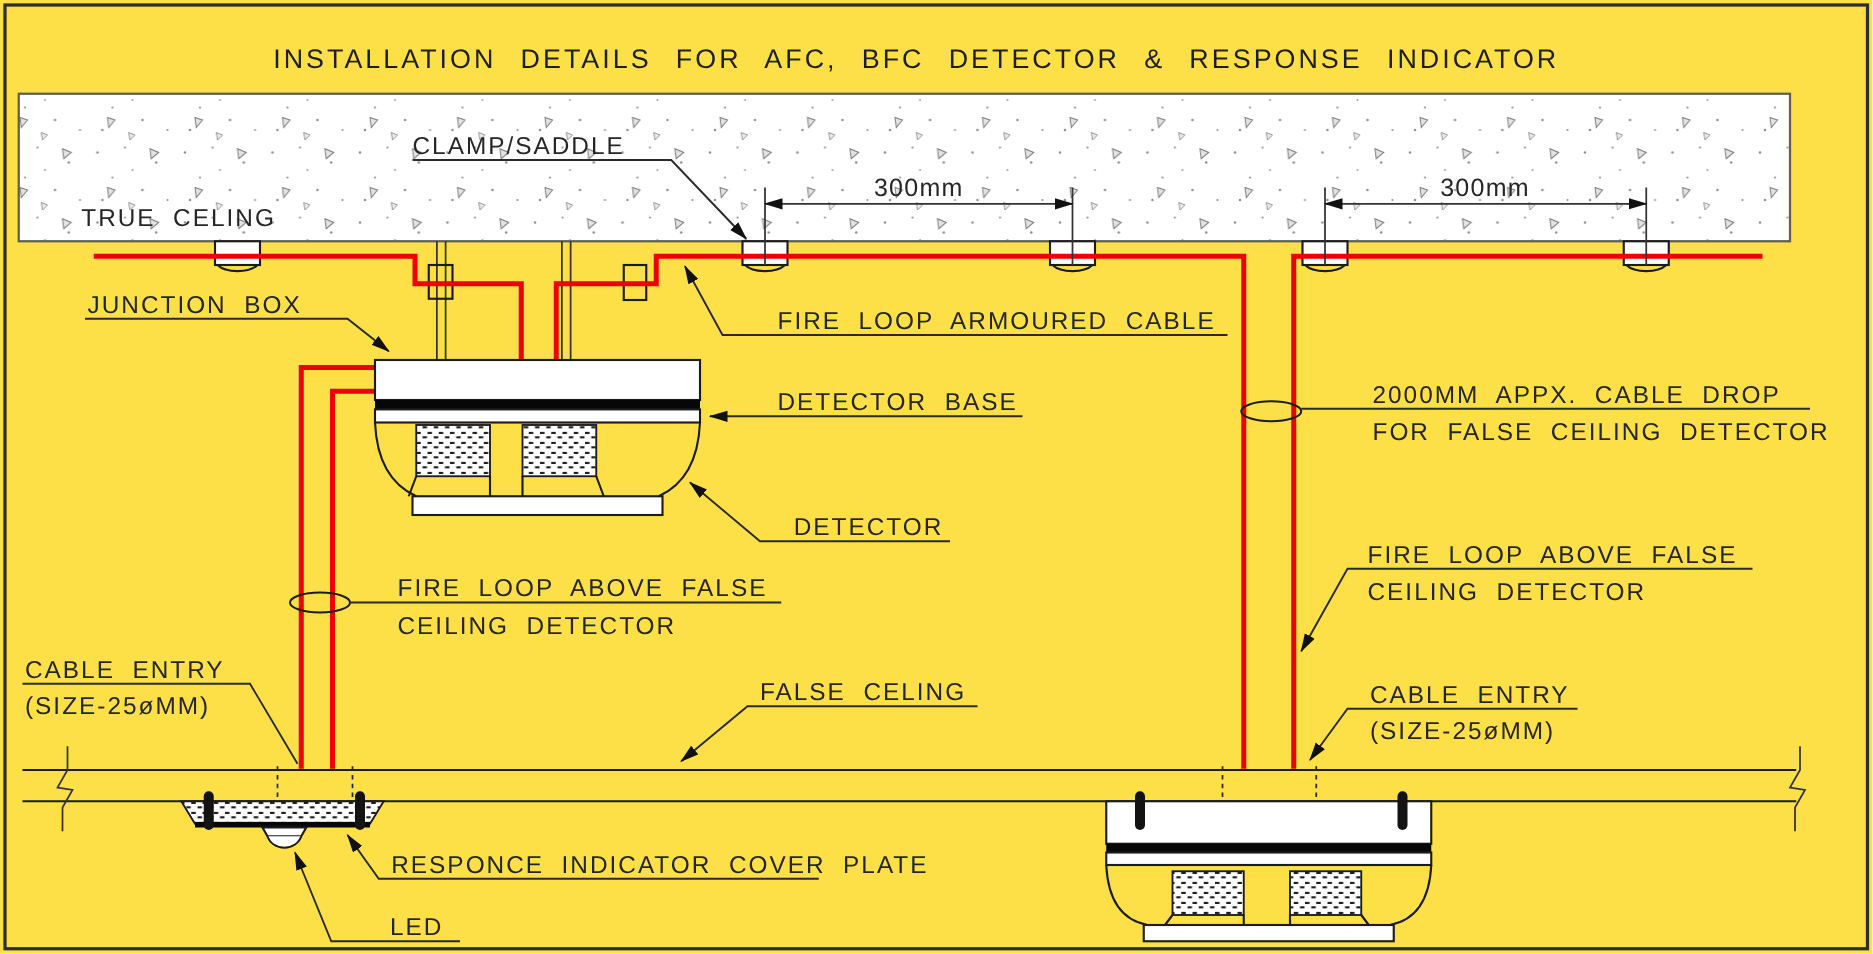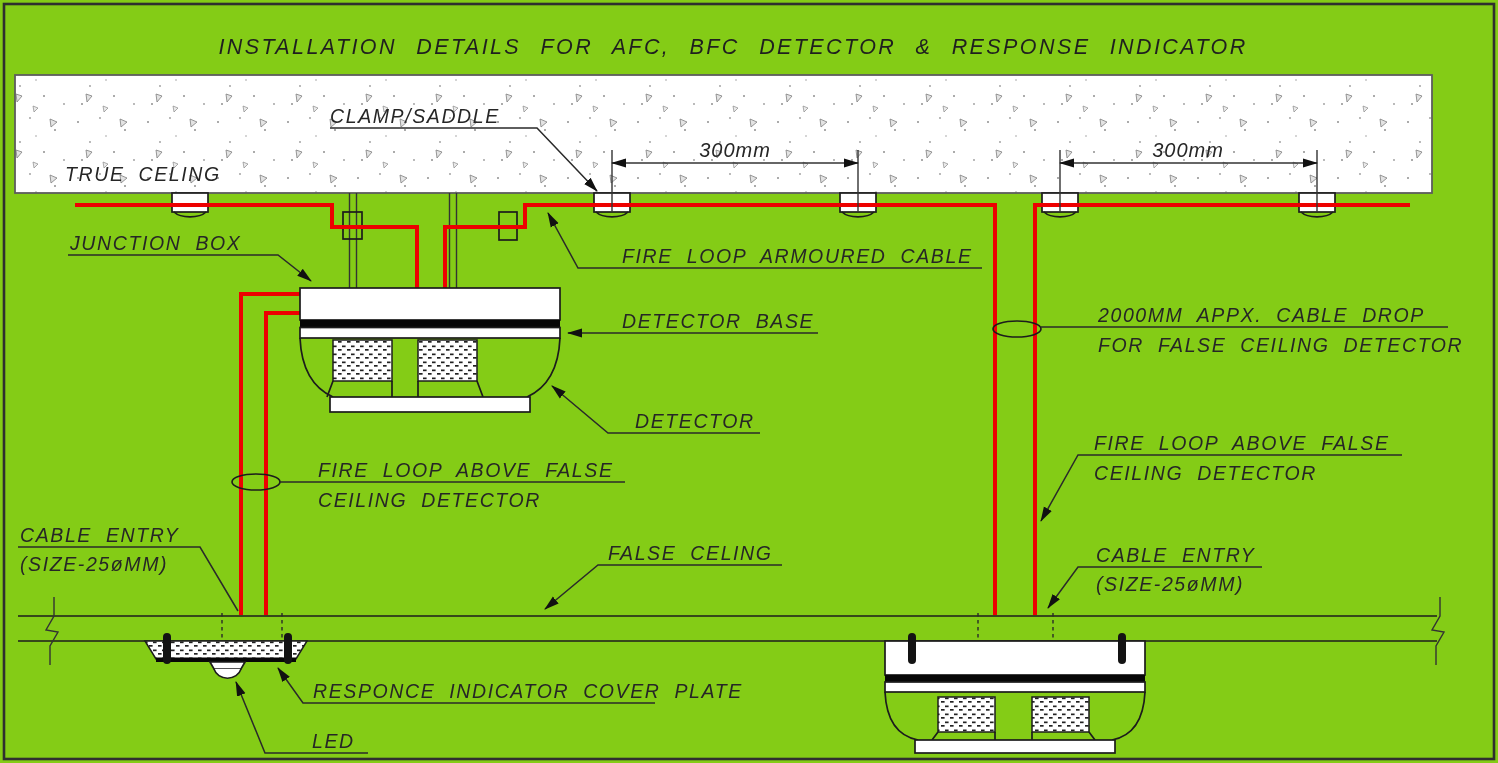--- a/index.html
+++ b/index.html
@@ -1,16 +1,16 @@
 <!DOCTYPE html>
 <html><head>
 <meta charset="utf-8">
 <style>
   html,body{margin:0;padding:0;background:#ffffff;}
-  .stage{position:relative;width:1498px;height:763px;background:#84cc16;overflow:hidden;font-style:italic;}
+  .stage{position:relative;width:1498px;height:763px;background:#fde047;overflow:hidden;}
   svg{display:block;}
   .lbl{font-family:"Liberation Sans",sans-serif;font-size:19.5px;letter-spacing:1.6px;word-spacing:7px;fill:#262626;}
   .title{font-family:"Liberation Sans",sans-serif;font-size:21.5px;letter-spacing:2.4px;word-spacing:11px;fill:#1f1f1f;}
   .dim{font-family:"Liberation Sans",sans-serif;font-size:20px;letter-spacing:1px;fill:#262626;}
   .ln{stroke:#1c1c1c;stroke-width:1.7;fill:none;}
   .thin{stroke:#333;stroke-width:1.4;fill:none;}
   .leader{stroke:#2a2a2a;stroke-width:1.5;fill:none;}
   .red{stroke:#ee0000;stroke-width:4;fill:none;}
   .whitebox{fill:#ffffff;stroke:#1c1c1c;stroke-width:1.7;}
 </style>

